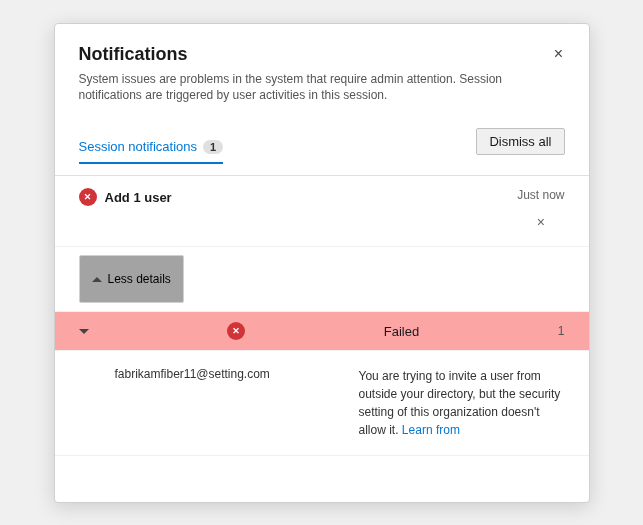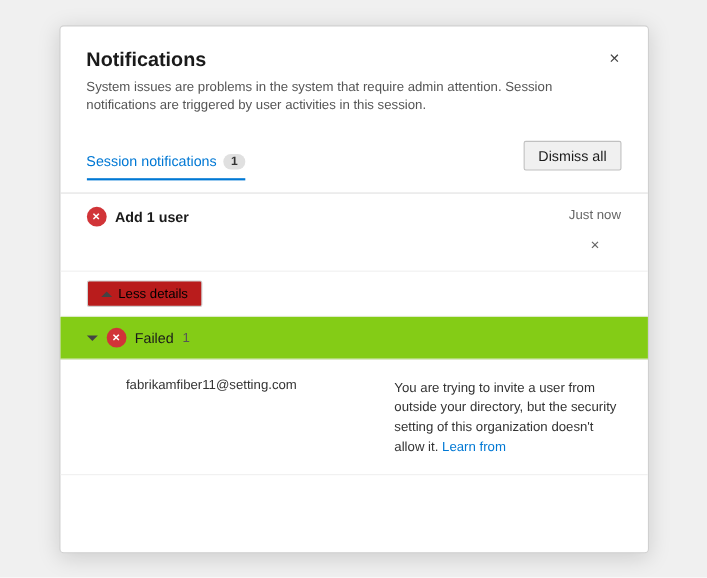--- a/index.html
+++ b/index.html
@@ -151,24 +151,24 @@
     }
     .details-toggle {
       display: flex;
       align-items: center;
       gap: 6px;
       padding: 8px 24px;
       cursor: pointer;
       border-bottom: 1px solid #f0f0f0;
     }
     .details-toggle-btn {
-      background: #b91c1c;
+      background: #a3a3a3;
       border: 1px solid #d0d0d0;
       border-radius: 2px;
-      padding: 4px 12px;
+      padding: 16px 12px;
       font-size: 12px;
       cursor: pointer;
       display: flex;
       align-items: center;
       gap: 6px;
     }
     .chevron-up {
       display: inline-block;
       width: 0;
       height: 0;
@@ -193,21 +193,22 @@
       font-size: 11px;
       color: #666;
       font-weight: 400;
     }
     .failed-row {
       display: flex;
       align-items: center;
       gap: 8px;
       padding: 10px 24px;
       border-bottom: 1px solid #f0f0f0;
-      background: #84cc16;
+      background: #fca5a5;
+      justify-content: space-between;
     }
     .chevron-down {
       display: inline-block;
       width: 0;
       height: 0;
       border-left: 5px solid transparent;
       border-right: 5px solid transparent;
       border-top: 5px solid #444;
     }
     .failed-label {

